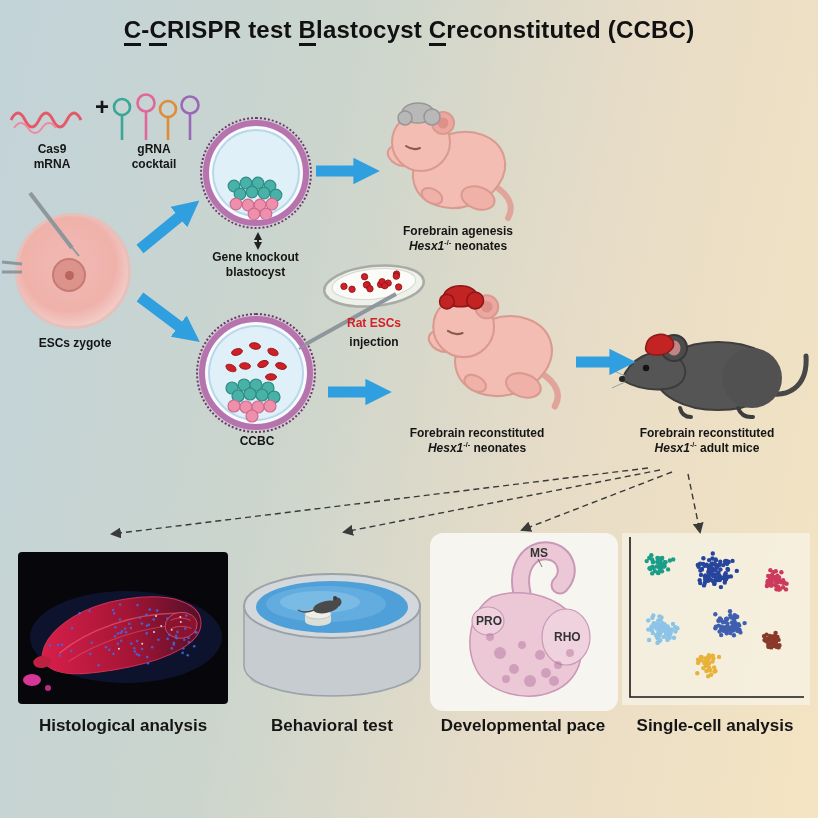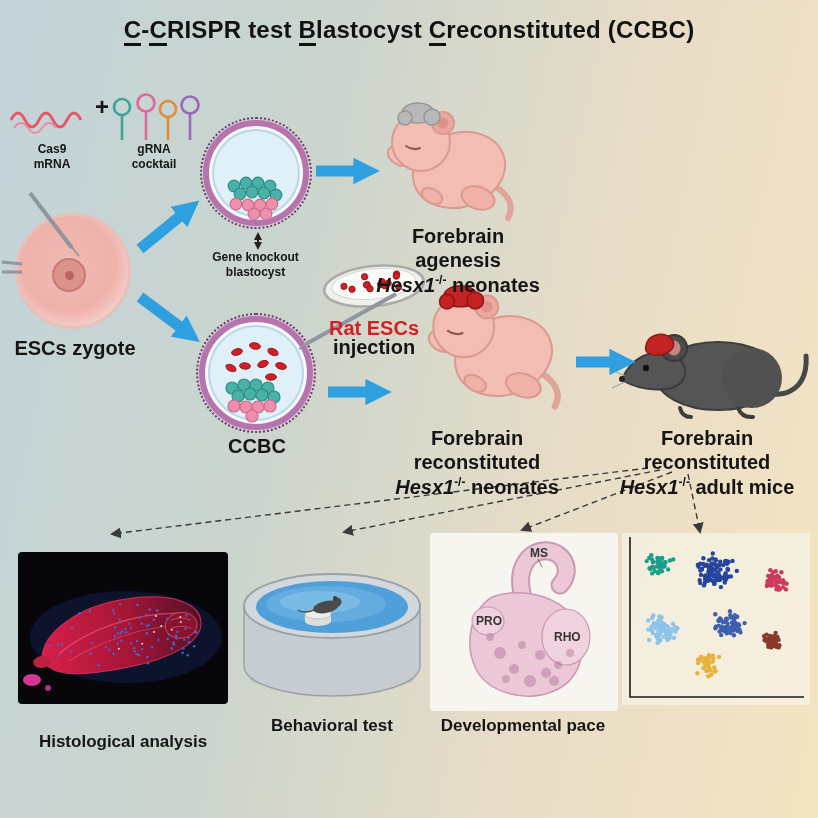--- a/index.html
+++ b/index.html
@@ -3,39 +3,39 @@
 <meta charset="utf-8">
 <style>
   html,body{margin:0;padding:0;background:#fff;}
   .stage{
     position:relative;width:818px;height:818px;overflow:hidden;
     font-family:"Liberation Sans",sans-serif;color:#151515;
     background:linear-gradient(102deg,#c2d3d9 0%,#cbd5cd 36%,#e7dcc7 66%,#f4e4c2 100%);
   }
   .abs{position:absolute;}
   .lbl{position:absolute;font-weight:bold;color:#151515;text-align:center;line-height:1.22;}
-  .l15{font-size:12px}.l16{font-size:20px}.l17{font-size:17px}
+  .l15{font-size:12px}.l16{font-size:12px}.l17{font-size:17px}
   .title{position:absolute;top:16px;left:0;width:100%;text-align:center;
          font-size:24px;font-weight:bold;color:#111;letter-spacing:.2px;}
   .title .u{border-bottom:3px solid #111;}
   sup{font-size:.6em;}
   .gene{font-style:italic;}
   .red{color:#d31f26;}
   .blasto{position:absolute;border-radius:50%;background:#dff0f8;border:6px solid #b673ae;
           box-shadow:inset 0 0 0 3px rgba(255,255,255,.9), inset 0 0 0 5px #b9d7ea;
           overflow:hidden;box-sizing:border-box;}
   .blasto svg{position:absolute;left:0;top:0;}
   .zona{position:absolute;border-radius:50%;border:2px dotted #74356f;pointer-events:none;box-sizing:border-box;}
   .zygote{position:absolute;border-radius:50%;box-sizing:border-box;
           background:radial-gradient(circle at 46% 44%, #f0b9b2 0%, #efb2ab 55%, #f3cdc8 74%, #f8ded9 100%);
           border:3px solid #e6c0ba;}
   .nucleus{position:absolute;border-radius:50%;background:#dc938c;border:2px solid #c87a74;box-sizing:border-box;}
   .nucleolus{position:absolute;border-radius:50%;background:#b96560;}
   .panel-histo{position:absolute;background:#07070b;border-radius:4px;overflow:hidden;}
-  .panel-dev{position:absolute;background:#f7f5f0;border-radius:4px;overflow:hidden;}
+  .panel-dev{position:absolute;background:#f7f5f0;border-radius:13px;overflow:hidden;}
   .panel-sc{position:absolute;background:rgba(249,250,243,.55);overflow:hidden;}
   .svglbl{font:700 12px "Liberation Sans",sans-serif;fill:#333;}
   .overlay{position:absolute;left:0;top:0;z-index:5;pointer-events:none;}
   .txt{z-index:8;}
   .pict{z-index:2;}
 </style>
 </head>
 <body>
 
 <div class="stage">
@@ -764,23 +764,24 @@
           <circle cx="85.4" cy="127.2" r="2.2" fill="#e8b23a"></circle>
           <circle cx="86.0" cy="128.9" r="2.2" fill="#e8b23a"></circle>
           <circle cx="75.3" cy="140.3" r="2.2" fill="#e8b23a"></circle>
           <circle cx="83.6" cy="129.6" r="2.2" fill="#e8b23a"></circle>
           <circle cx="87.3" cy="125.0" r="2.2" fill="#e8b23a"></circle>
           <circle cx="82.7" cy="128.9" r="2.2" fill="#e8b23a"></circle>
         </g>
     </svg>
   </div>
 
-  <div class="lbl l17 txt" style="left:12px;top:732px;width:222px">Histological analysis</div>
+  <div class="lbl l17 txt" style="left:12px;top:716px;width:222px">Histological analysis</div>
   <div class="lbl l17 txt" style="left:238px;top:716px;width:188px">Behavioral test</div>
   <div class="lbl l17 txt" style="left:420px;top:716px;width:206px">Developmental pace</div>
+  <div class="lbl l17 txt" style="left:616px;top:716px;width:198px">Single-cell analysis</div>
 
   <svg class="overlay" width="818" height="818" viewBox="0 0 818 818">
     <defs>
       <marker id="mBlue" viewBox="0 0 10 10" refX="2.5" refY="5" markerWidth="2.4" markerHeight="2.4" orient="auto">
         <path d="M0,0 L10,5 L0,10 Z" fill="#2f9fdf"></path>
       </marker>
       <marker id="mDash" viewBox="0 0 11 11" refX="9" refY="5.5" markerWidth="11" markerHeight="11" markerUnits="userSpaceOnUse" orient="auto">
         <path d="M0,0 L11,5.5 L0,11 Z" fill="#3a3a3a"></path>
       </marker>
       <marker id="mSm" viewBox="0 0 8 8" refX="6" refY="4" markerWidth="8" markerHeight="8" markerUnits="userSpaceOnUse" orient="auto-start-reverse">

